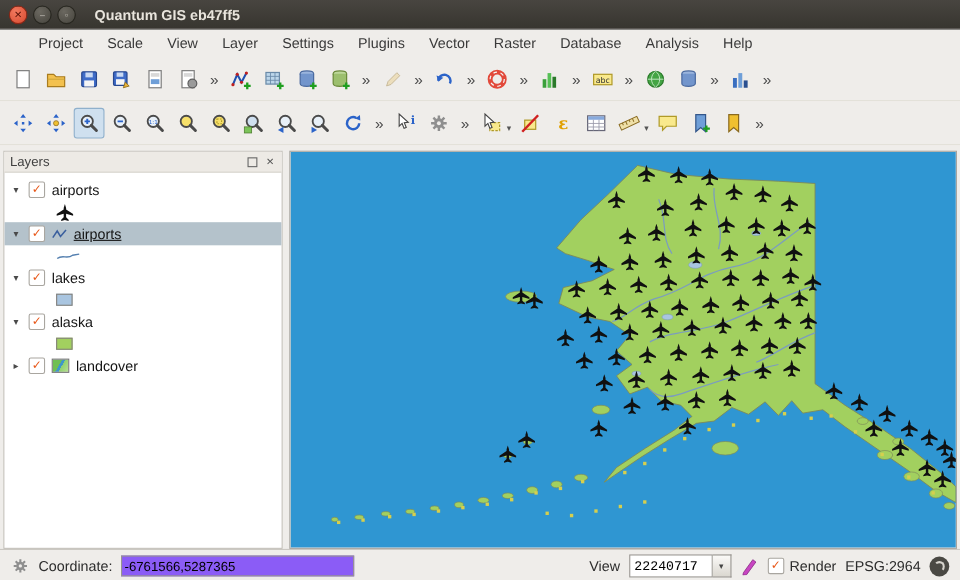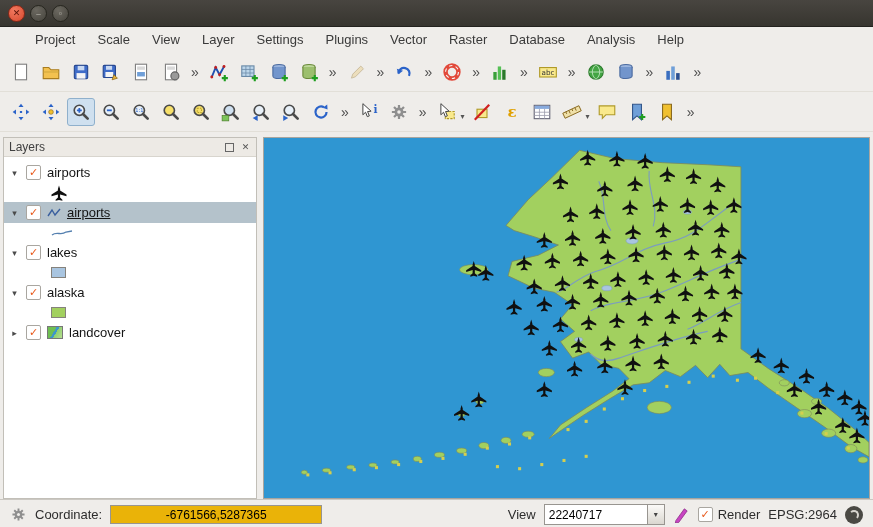--- a/index.html
+++ b/index.html
@@ -46,36 +46,37 @@
   .symbol-row{height:19px;display:flex;align-items:center;padding-left:47px;}
   .sw{width:15px;height:11px;border:1px solid #85827c;box-sizing:border-box;}
   .thumb{width:16px;height:13px;border:1px solid #777;box-sizing:border-box;
     background:linear-gradient(120deg,#6fbf52 0%,#6fbf52 42%,#3f97c9 42%,#3f97c9 56%,#8fd06f 56%,#b8e090 100%);}
   .splitter{width:6px;}
   .mapwrap{flex:1;border:1px solid #a8a59f;position:relative;overflow:hidden;}
   svg.map{position:absolute;left:0;top:0;width:100%;height:100%;display:block;}
   
   .statusbar{height:30px;background:#efedea;border-top:1px solid #cbc8c2;display:flex;align-items:center;padding:0 10px;gap:8px;font-size:13px;color:#2d2d2d;box-sizing:border-box;}
   .sb-icon svg{width:17px;height:17px;display:block;}
-  .coord-input{width:212px;height:19px;border:1px solid #989590;background:#eab308;text-align:center;font-size:12px;font-family:inherit;box-sizing:border-box;}
+  .coord-input{width:212px;height:19px;border:1px solid #989590;background:#8b5cf6;font-size:12px;font-family:inherit;box-sizing:border-box;}
   .scale-wrap{display:flex;align-items:center;}
-  .scale-input{width:104px;height:21px;border:1px solid #989590;background:#fff;font-size:12px;font-family:Liberation Sans, sans-serif;padding:0 4px;box-sizing:border-box;}
+  .scale-input{width:76px;height:21px;border:1px solid #989590;background:#fff;font-size:12px;font-family:Liberation Mono, monospace;padding:0 4px;box-sizing:border-box;}
   .scale-dd{width:17px;height:21px;box-sizing:border-box;border:1px solid #989590;border-left:none;background:linear-gradient(#fbfaf8,#dad7d0);font-size:8px;display:flex;align-items:center;justify-content:center;color:#444;}
   .render-wrap{display:flex;align-items:center;gap:5px;}
   .crs-icon{width:18px;height:18px;border-radius:50%;background:#4a4944;position:relative;flex:none;}
   .crs-icon::after{content:'';position:absolute;left:4px;top:4px;right:4px;bottom:4px;border:2px solid #d8d5cf;border-radius:50%;border-left-color:transparent;border-bottom-color:transparent;}
   .sb-spring{flex:1;}
 </style>
 </head>
 <body>
 
 <div class="titlebar">
   <span class="winbtn close"></span>
   <span class="winbtn gray min"></span>
   <span class="winbtn gray max"></span>
+  <span class="title">Quantum GIS eb47ff5</span>
 </div>
 
 <div class="menubar">
     <span class="menu-item">Project</span>
     <span class="menu-item">Scale</span>
     <span class="menu-item">View</span>
     <span class="menu-item">Layer</span>
     <span class="menu-item">Settings</span>
     <span class="menu-item">Plugins</span>
     <span class="menu-item">Vector</span>

